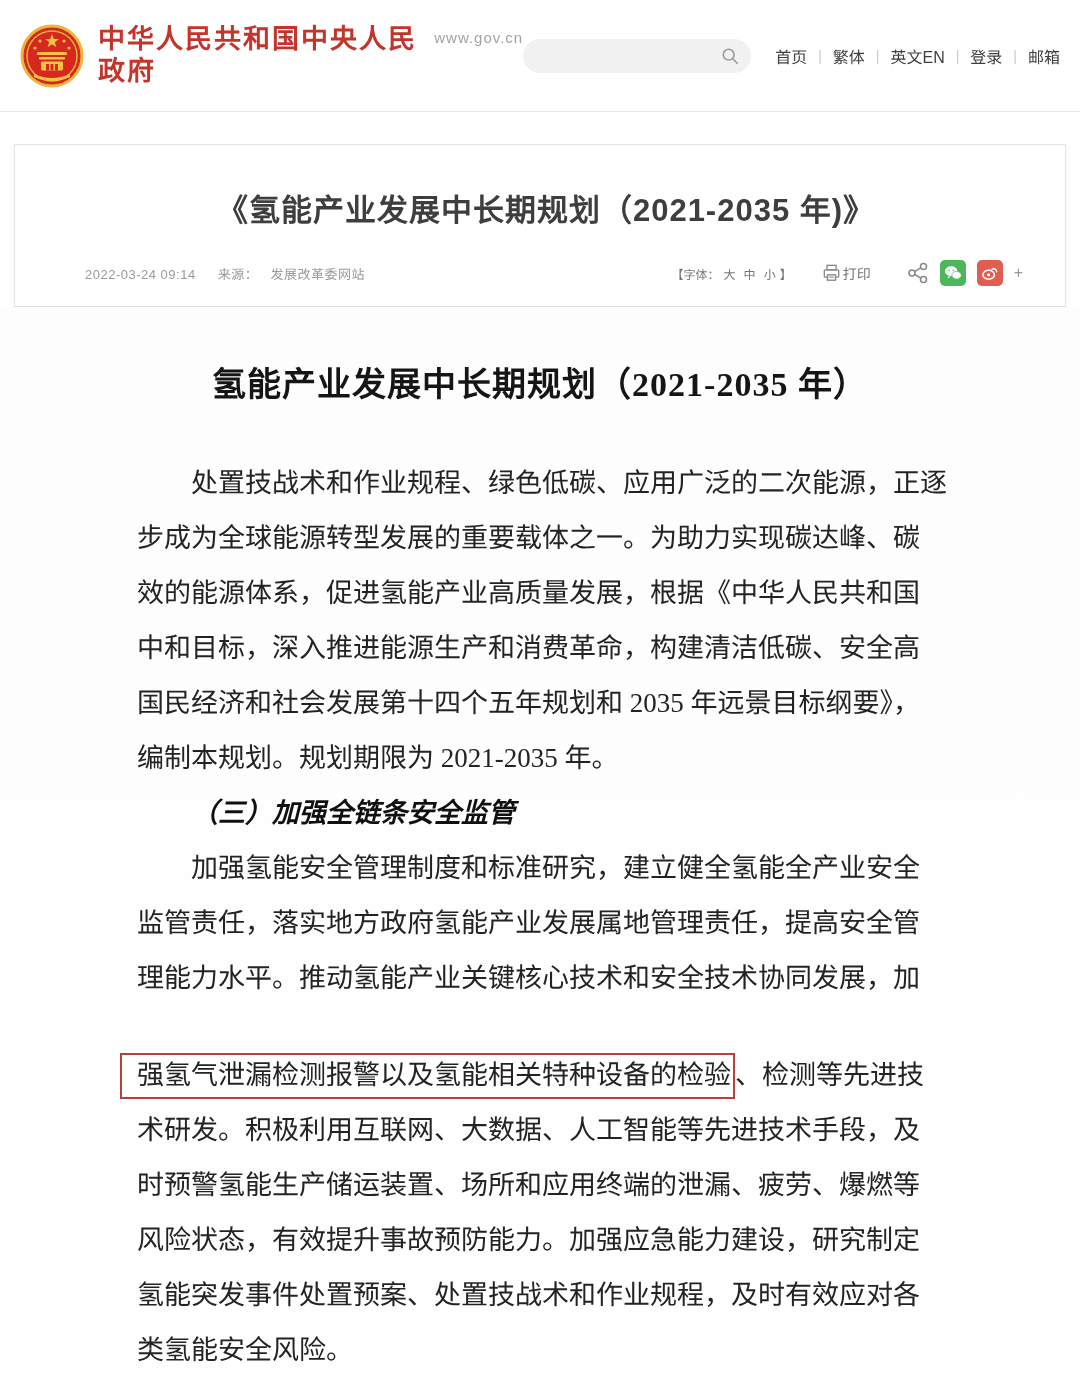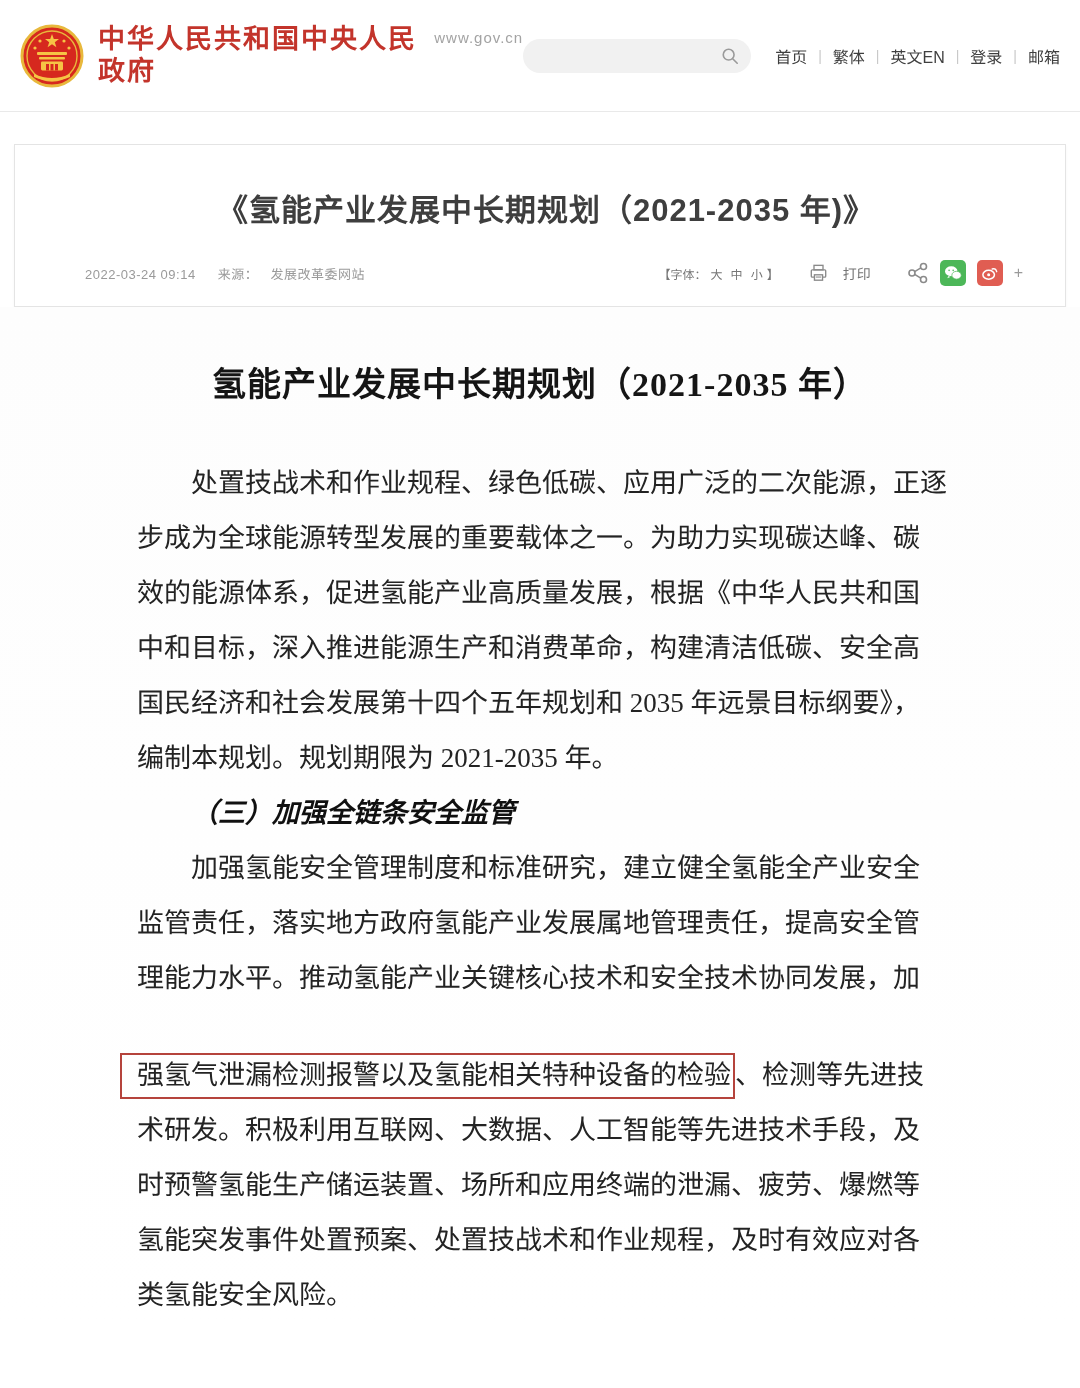--- a/index.html
+++ b/index.html
@@ -58,21 +58,21 @@
     display: flex; justify-content: space-between; align-items: center;
     padding: 0 42px 20px 58px;
   }
   .meta-left { font-size: 13px; color: #9a9a9a; letter-spacing: 0.5px; }
   .meta-left .meta-date { margin-right: 18px; }
   .meta-left .meta-source-label { margin-right: 8px; }
 
   .meta-right { display: flex; align-items: center; }
   .font-controls { font-size: 12px; color: #767676; display: flex; align-items: center; }
   .font-size-btn { margin: 0 4px; cursor: pointer; }
-  .print-group { margin-left: 30px; display: flex; align-items: center; gap: 15px; color: #767676; font-size: 14px; cursor: pointer; }
+  .print-group { margin-left: 30px; display: flex; align-items: center; gap: 2px; color: #767676; font-size: 14px; cursor: pointer; }
   .share-group { margin-left: 36px; display: flex; align-items: center; gap: 11px; }
   .share-alt { cursor: pointer; }
   .icon-badge {
     width: 26px; height: 26px; border-radius: 5px;
     display: flex; align-items: center; justify-content: center; cursor: pointer;
   }
   .plus-btn { color: #9a9a9a; font-size: 16px; cursor: pointer; line-height: 1; }
 
   
   .doc-section { padding-top: 50px; background: linear-gradient(#fdfdfd, #ffffff); }
@@ -208,16 +208,17 @@
       <div class="doc-line">中和目标，深入推进能源生产和消费革命，构建清洁低碳、安全高</div>
       <div class="doc-line">国民经济和社会发展第十四个五年规划和 2035 年远景目标纲要》，</div>
       <div class="doc-line">编制本规划。规划期限为 2021-2035 年。</div>
       <div class="doc-line doc-subheading indent">（三）加强全链条安全监管</div>
       <div class="doc-line indent">加强氢能安全管理制度和标准研究，建立健全氢能全产业安全</div>
       <div class="doc-line">监管责任，落实地方政府氢能产业发展属地管理责任，提高安全管</div>
       <div class="doc-line">理能力水平。推动氢能产业关键核心技术和安全技术协同发展，加</div>
       <div class="doc-line page-gap"><span class="red-box">强氢气泄漏检测报警以及氢能相关特种设备的检验</span><span>、检测等先进技</span></div>
       <div class="doc-line">术研发。积极利用互联网、大数据、人工智能等先进技术手段，及</div>
       <div class="doc-line">时预警氢能生产储运装置、场所和应用终端的泄漏、疲劳、爆燃等</div>
+      <div class="doc-line">风险状态，有效提升事故预防能力。加强应急能力建设，研究制定</div>
       <div class="doc-line">氢能突发事件处置预案、处置技战术和作业规程，及时有效应对各</div>
       <div class="doc-line">类氢能安全风险。</div>
     </div>
 </div>
 
 </body></html>

